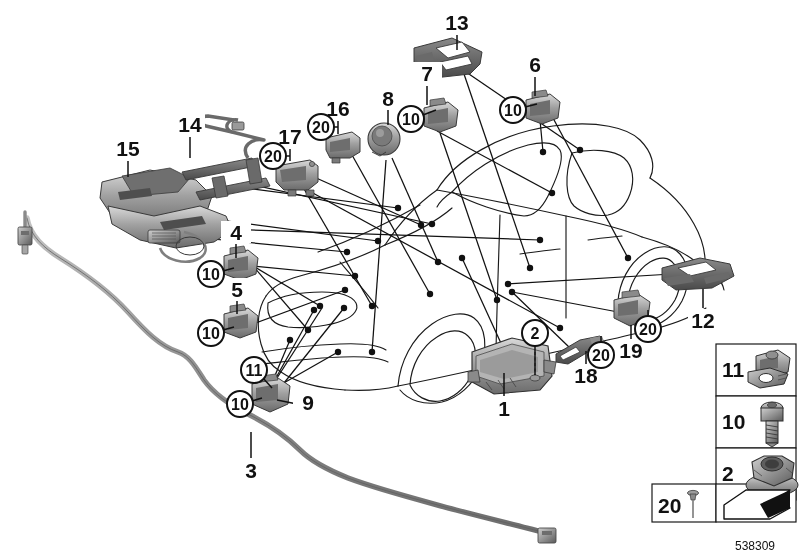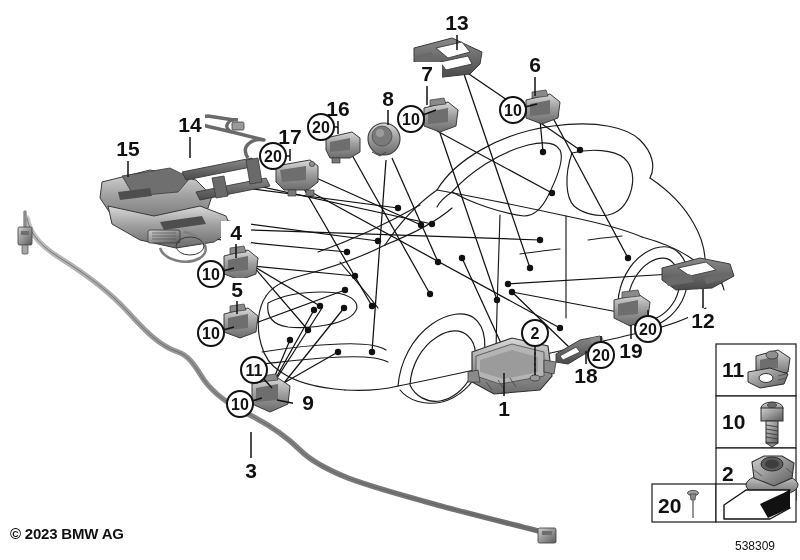--- a/index.html
+++ b/index.html
@@ -572,16 +572,15 @@
     </g>
 
     <g font-family="Liberation Sans, sans-serif" font-size="21" font-weight="bold" fill="#111111">
       <text x="722" y="377">11</text>
       <text x="722" y="429">10</text>
       <text x="722" y="481">2</text>
       <text x="658" y="513">20</text>
     </g>
   </svg>
 
-  <div class="copyright">© 2023 BMW AG</div>
   <div class="docnum">538309</div>
 
 </div>
 
 </body></html>

